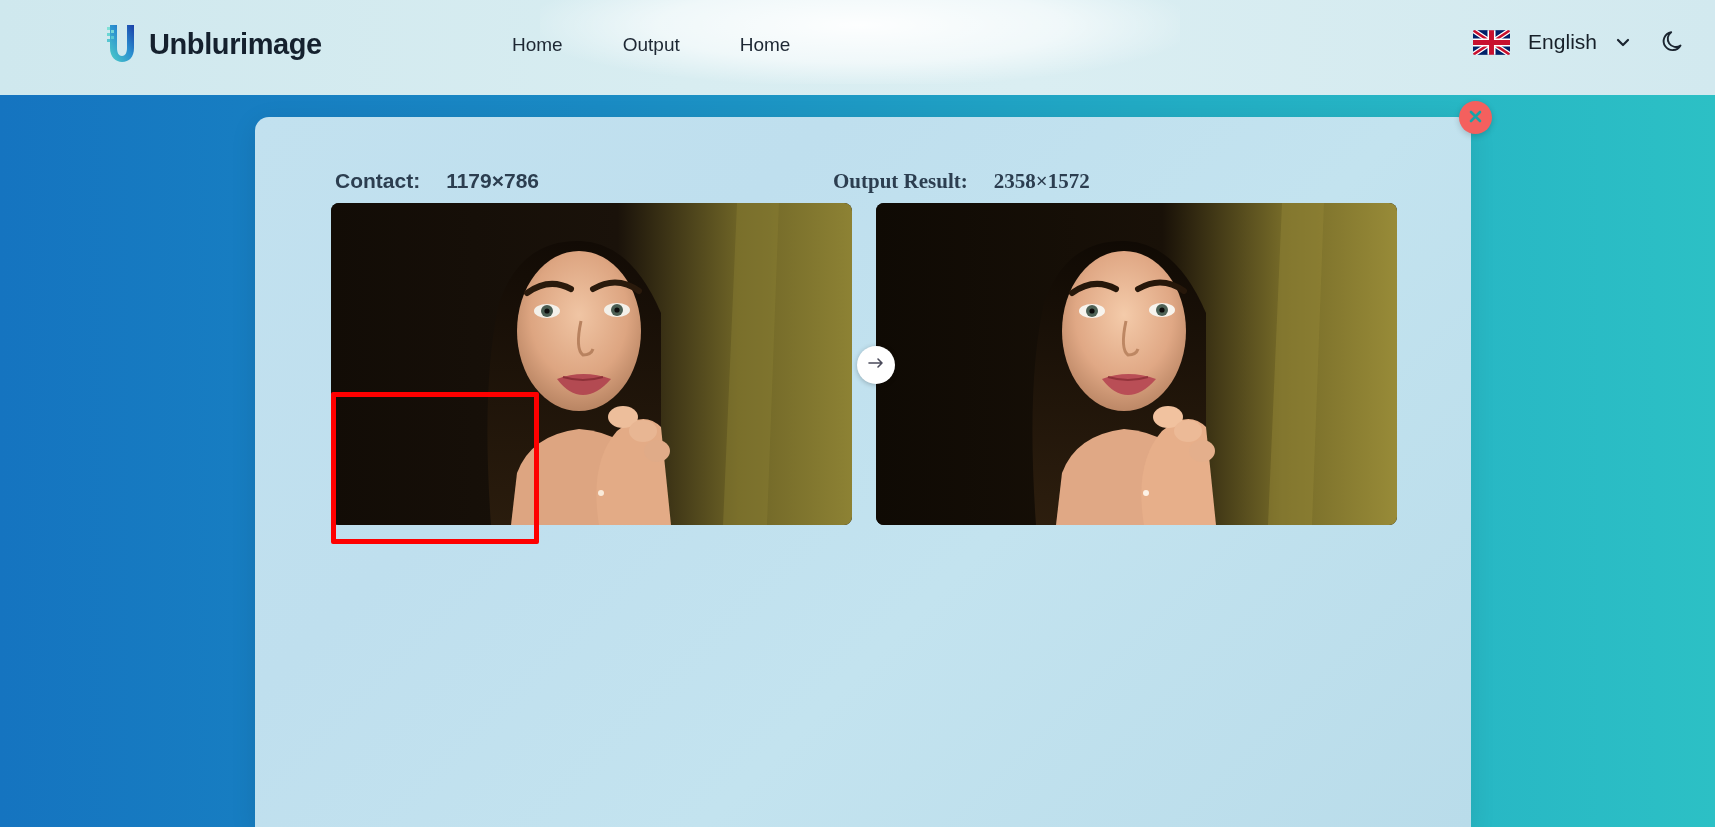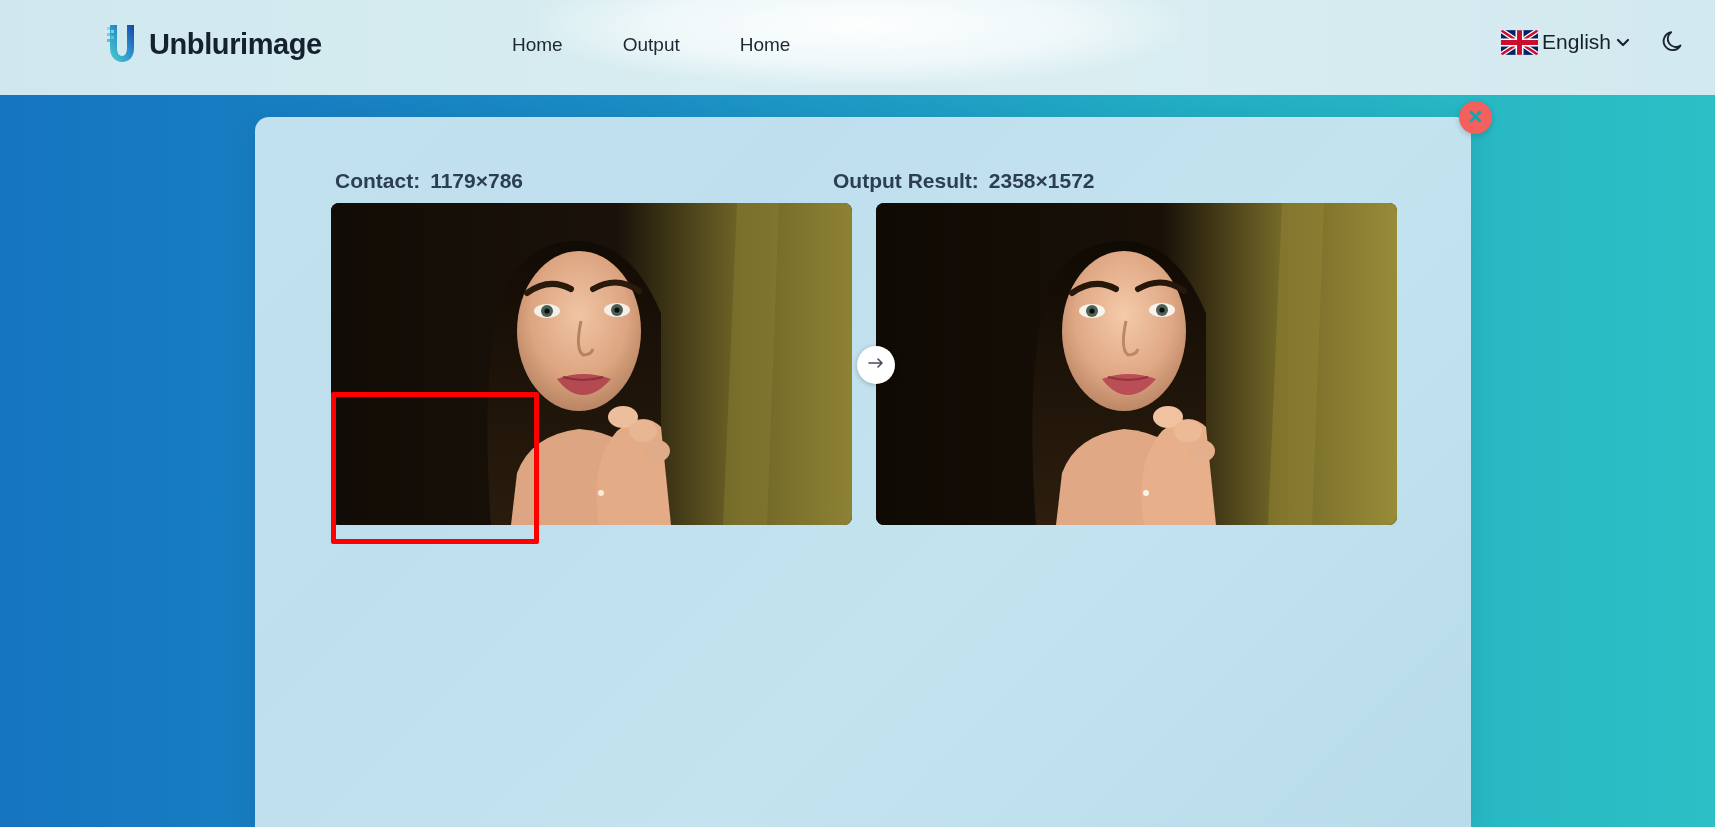--- a/index.html
+++ b/index.html
@@ -77,21 +77,21 @@
     position: absolute;
     right: 28px;
     top: 28px;
     display: flex;
     align-items: center;
     gap: 20px;
   }
   .lang {
     display: flex;
     align-items: center;
-    gap: 4px;
+    gap: 18px;
     cursor: pointer;
   }
   .flag {
     width: 37px;
     height: 25px;
     border-radius: 2px;
     overflow: hidden;
     display: block;
   }
   .lang-label {
@@ -149,22 +149,22 @@
     height: 30px;
   }
   .img-label {
     position: absolute;
     font-size: 21px;
     font-weight: bold;
     color: #2c3e50;
     white-space: nowrap;
   }
   .img-label.left  { left: 80px; }
-  .img-label.right { left: 578px; }
-  .img-label .num { margin-left: 10px; }
+  .img-label.right { left: 578px; font-family: Liberation Serif, serif; }
+  .img-label .num { margin-left: 26px; }
 
   .panes {
     position: absolute;
     top: 86px;
     left: 76px;
     width: 1066px;
     height: 322px;
   }
   .pane {
     position: absolute;

